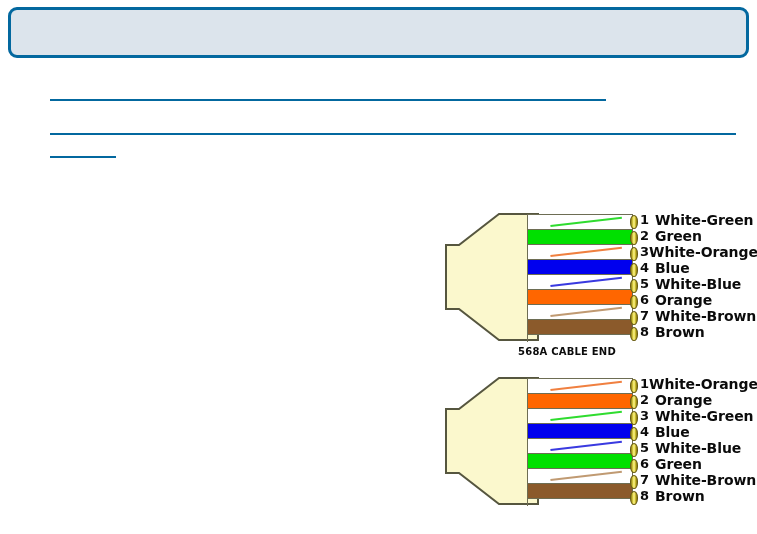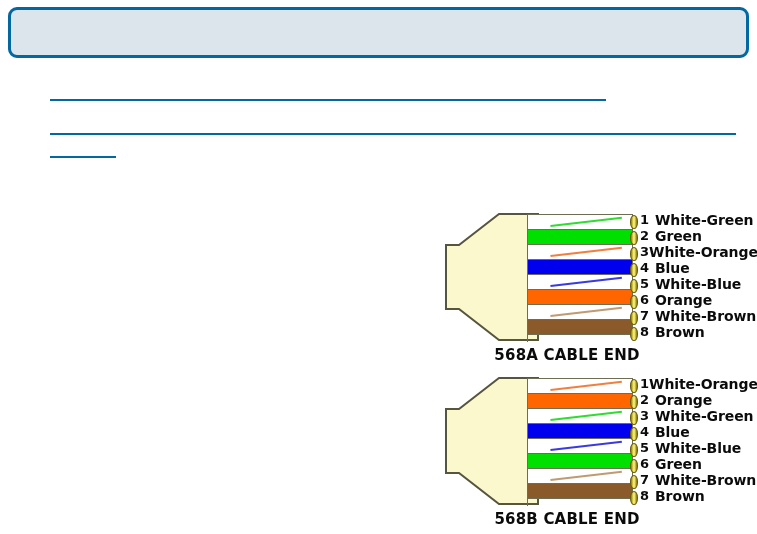--- a/index.html
+++ b/index.html
@@ -160,21 +160,21 @@
     letter-spacing: -0.1px;
     line-height: 14px;
   }
 
   .cable-caption {
     position: absolute;
     left: 0;
     top: 139px;
     width: 260px;
     text-align: center;
-    font-size: 15px;
+    font-size: 10px;
     font-weight: bold;
     font-family: "DejaVu Sans", sans-serif;
     color: #0b0b0b;
     letter-spacing: 0.2px;
   }
 </style>
 </head>
 <body>
 
 <div id="header-banner">
@@ -377,14 +377,13 @@
         <div class="label-row" style="top: 96px;">
           <span class="pin-number">7</span>
           <span class="pin-label">White-Brown</span>
         </div>
         <div class="label-row" style="top: 112px;">
           <span class="pin-number">8</span>
           <span class="pin-label">Brown</span>
         </div>
       </div>
   </div>
-  <div class="cable-caption">568B CABLE END</div>
 </div>
 
 </body></html>

